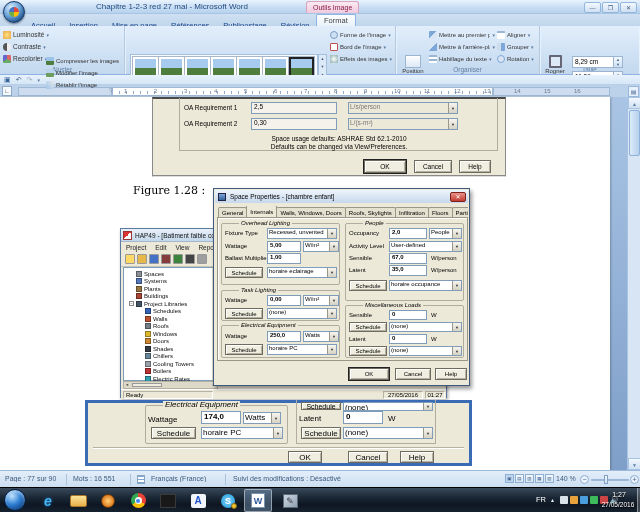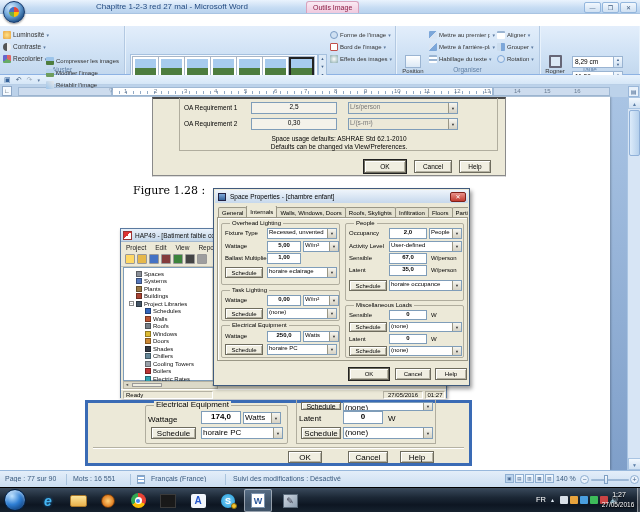--- a/index.html
+++ b/index.html
@@ -68,32 +68,32 @@
     box-shadow:1px 0 2px rgba(0,0,0,.25);}
   .vscroll{position:absolute;left:627px;top:0;width:13px;height:373px;background:#d7e5f5;border-left:1px solid #a9c4e2;}
   .sarrow{position:absolute;left:0;width:13px;height:12px;font-size:5px;color:#5a7da6;text-align:center;line-height:12px;
     background:linear-gradient(#f2f8fe,#cfe0f2);border:1px solid #a9c4e2;}
   .sthumb{position:absolute;left:1px;top:13px;width:11px;height:46px;border-radius:2px;
     background:linear-gradient(90deg,#dcebfa,#b5d0ec);border:1px solid #8fb0d8;}
 
   
   .face{background:#ece9d8;}
   .edit{position:absolute;background:#fff;border:1px solid #7f9db9;font-weight:bold;color:#000;
-    padding:0 2px;overflow:hidden;white-space:nowrap;text-align:center;}
+    padding:0 2px;overflow:hidden;white-space:nowrap;}
   .combo{position:absolute;background:#fff;border:1px solid #7f9db9;display:flex;overflow:hidden;}
   .combo .ct{flex:1;padding:0 1px;overflow:hidden;white-space:nowrap;color:#000;}
   .combo.gray{background:#ece9d8;}
   .combo.gray .ct{color:#777;}
   .combo .cb{width:9px;flex:0 0 auto;background:linear-gradient(#f6f5ef,#d6d2c4);border-left:1px solid #9a9786;
     color:#333;font-size:4px;display:flex;align-items:center;justify-content:center;}
   .btn3d{position:absolute;background:#f0eee1;border:1px solid #6e6c5e;text-align:center;color:#000;
     box-shadow:inset 1px 1px 0 #fff,inset -1px -1px 0 #b5b2a3;overflow:hidden;white-space:nowrap;}
   .btn3d.def{outline:1px solid #222;}
   .grp{position:absolute;border:1px solid #b0ad9e;border-radius:2px;}
-  .grp .gl{position:absolute;top:-4px;left:8px;background:#ece9d8;padding:0 2px;line-height:7px;white-space:nowrap;}
+  .grp .gl{position:absolute;top:-4px;left:17px;background:#ece9d8;padding:0 2px;line-height:7px;white-space:nowrap;font-style:italic;}
   .lbl{position:absolute;color:#000;white-space:nowrap;}
 
   
   .hapwin{position:absolute;left:120px;top:228px;width:327px;height:170px;background:#ece9d8;
     border:1px solid #5b7aa0;box-shadow:1px 2px 3px rgba(0,0,0,.35);}
   .wintitle{position:absolute;left:0;top:0;right:0;height:13px;
     background:linear-gradient(#e9f1fa,#c4d7ea);border-bottom:1px solid #a3b8cf;
     font-size:6.5px;line-height:13px;color:#111;}
   .menubar{position:absolute;left:0;top:13px;right:0;height:10px;background:#ece9d8;
     font-size:6.5px;color:#222;display:flex;gap:9px;padding-left:5px;align-items:center;}
@@ -150,20 +150,26 @@
     <div class="winbtns">
       <div class="winbtn">—</div>
       <div class="winbtn">❐</div>
       <div class="winbtn">✕</div>
     </div>
   </div>
   <div class="orb">
       <i></i>
     </div>
 
+  <div class="tabrow">
+    <div class="tabs-strip">
+      <span class="wtab">Accueil</span><span class="wtab">Insertion</span><span class="wtab">Mise en page</span><span class="wtab">Références</span><span class="wtab">Publipostage</span><span class="wtab">Révision</span><span class="wtab">Affichage</span>
+    </div>
+    <span class="wtab fmt">Format</span>
+  </div>
 
   <div class="ribbon">
 
     <div class="rgroup" style="left:0;width:125px;">
       <div class="rsmall" style="left:3px;top:3px;">
         <span class="ric" style="background:radial-gradient(#ffe28a,#e8a33d);"></span>
         <span>Luminosité</span>
           <span class="dar">▾</span>
         </div>
       <div class="rsmall" style="left:3px;top:15px;">

